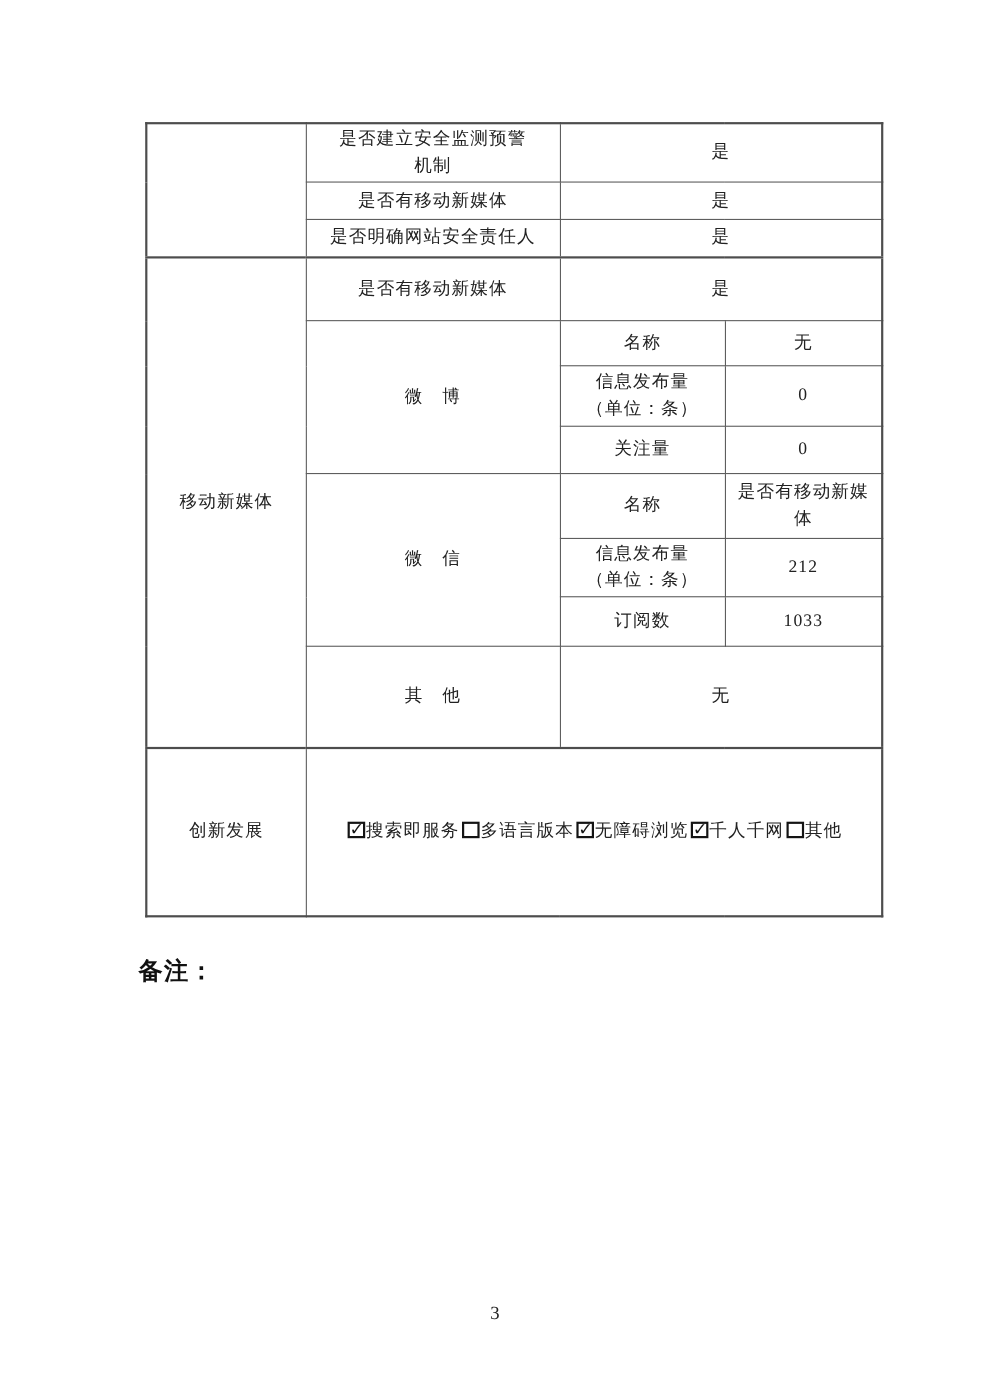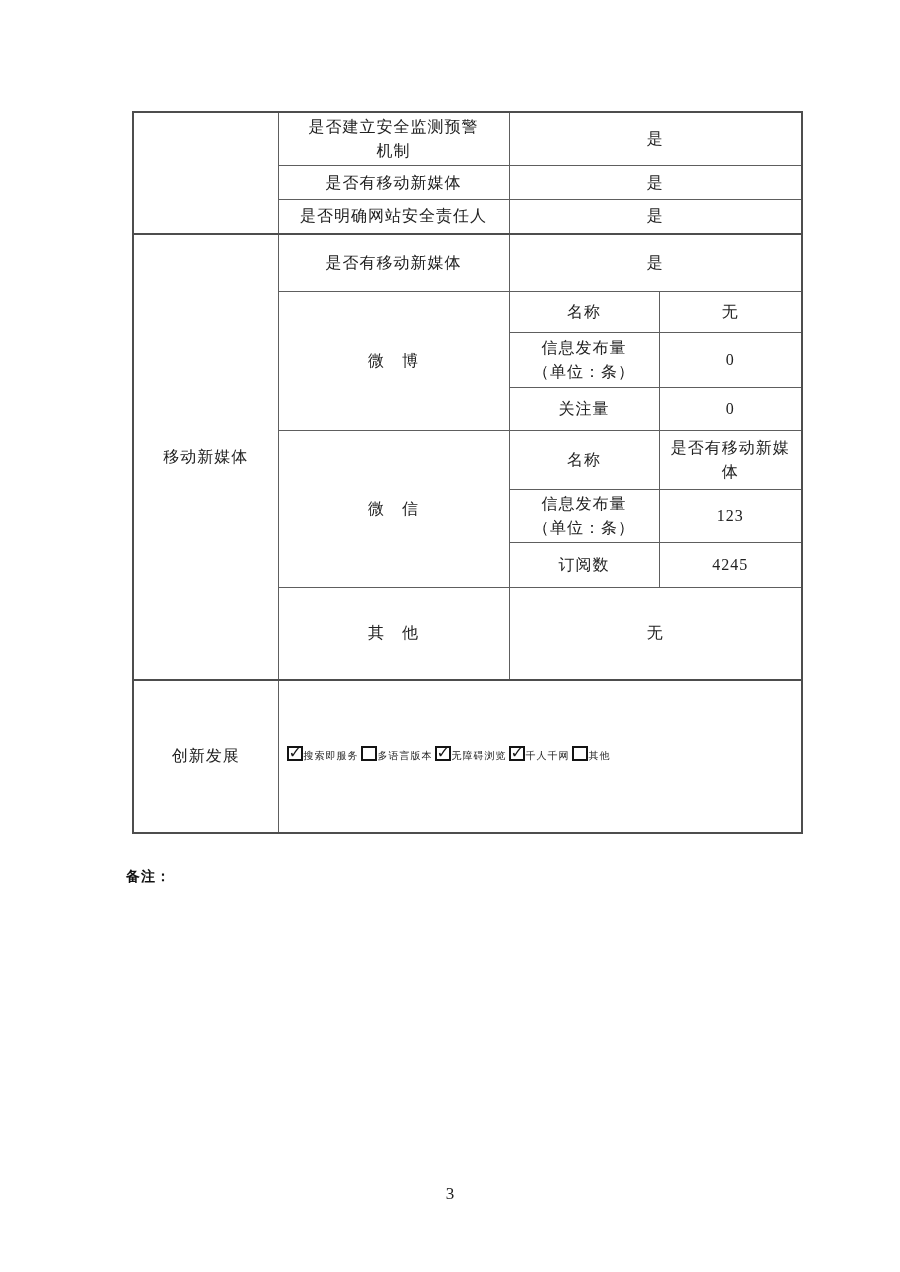--- a/index.html
+++ b/index.html
@@ -50,22 +50,22 @@
   tr.h59  { height: 59px; }
   tr.h53  { height: 53px; }
   tr.h45  { height: 45px; }
   tr.h92  { height: 92px; }
   tr.h153 { height: 153px; padding-left: 28px; }
 
   td.val-narrow { padding: 2px 18px; }
 
   
   .innov-line {
-    text-align: left;
-    font-size: 10px;
+    text-align: center;
+    font-size: 16px;
     letter-spacing: 1px;
     white-space: nowrap;
   }
   .opt { display: inline-block; }
   .cb {
     display: inline-block;
     width: 16px; height: 15px;
     border: 2px solid #141414;
     vertical-align: -2px;
     margin: 0 1px 0 2px;
@@ -82,21 +82,21 @@
     font-weight: bold;
     font-size: 16px;
     color: #141414;
     letter-spacing: 0;
   }
 
   
   .remarks {
     position: absolute;
     left: 126px; top: 868px;
-    font-size: 14px;
+    font-size: 22px;
     font-weight: bold;
     letter-spacing: 1px;
     color: #111111;
   }
   .page-number {
     position: absolute;
     left: 0; top: 1184px;
     width: 100%;
     text-align: center;
     font-size: 17px;
@@ -160,25 +160,25 @@
     <tr class="h59">
       <td rowspan="3">微　信</td>
       <td>名称</td>
       <td class="val-narrow">是否有移动新媒体</td>
     </tr>
     <tr class="h53">
       <td>
         <div>信息发布量</div>
         <div>（单位：条）</div>
       </td>
-      <td>123</td>
+      <td>212</td>
     </tr>
     <tr class="h45">
       <td>订阅数</td>
-      <td>4245</td>
+      <td>1033</td>
     </tr>
 
     <tr class="h92 sec-end">
       <td>其　他</td>
       <td colspan="2">无</td>
     </tr>
 
     <tr class="h153 sec-start">
       <td>创新发展</td>
       <td colspan="3">

